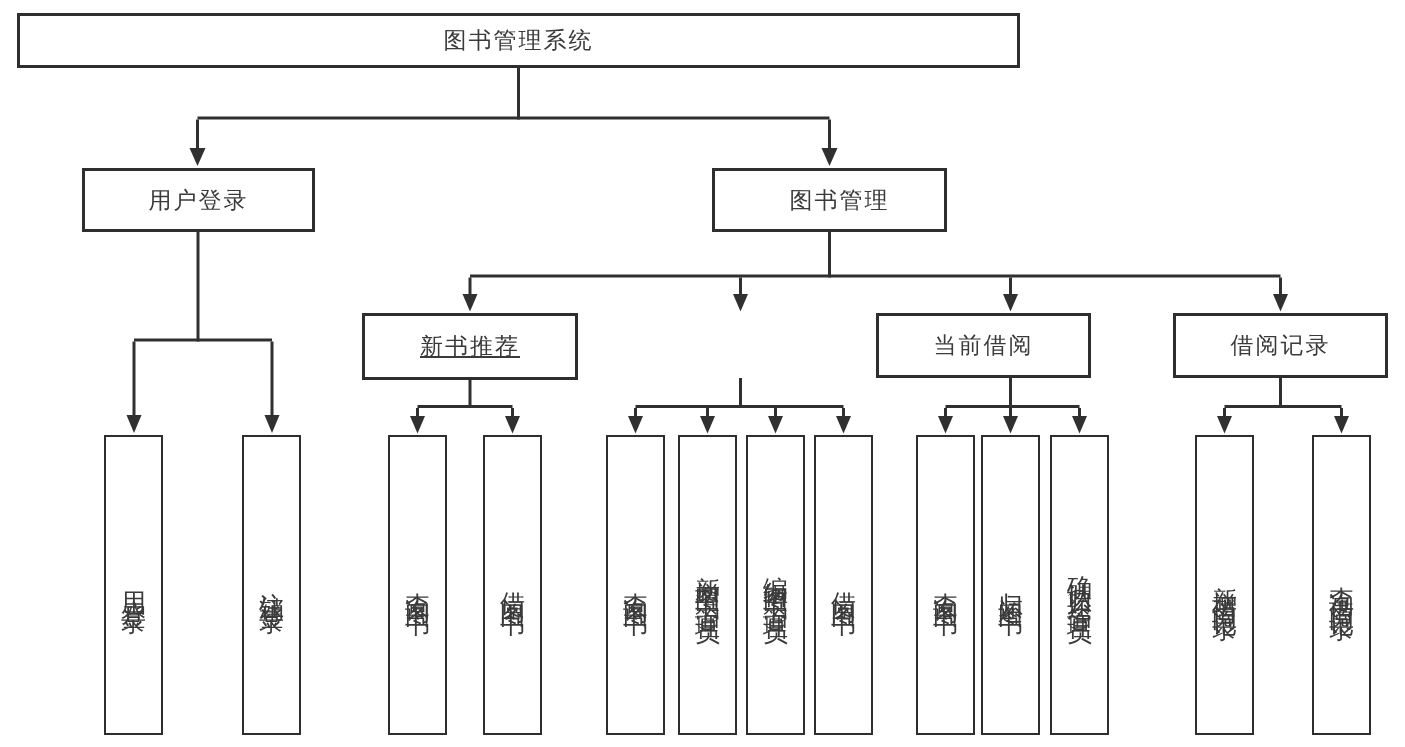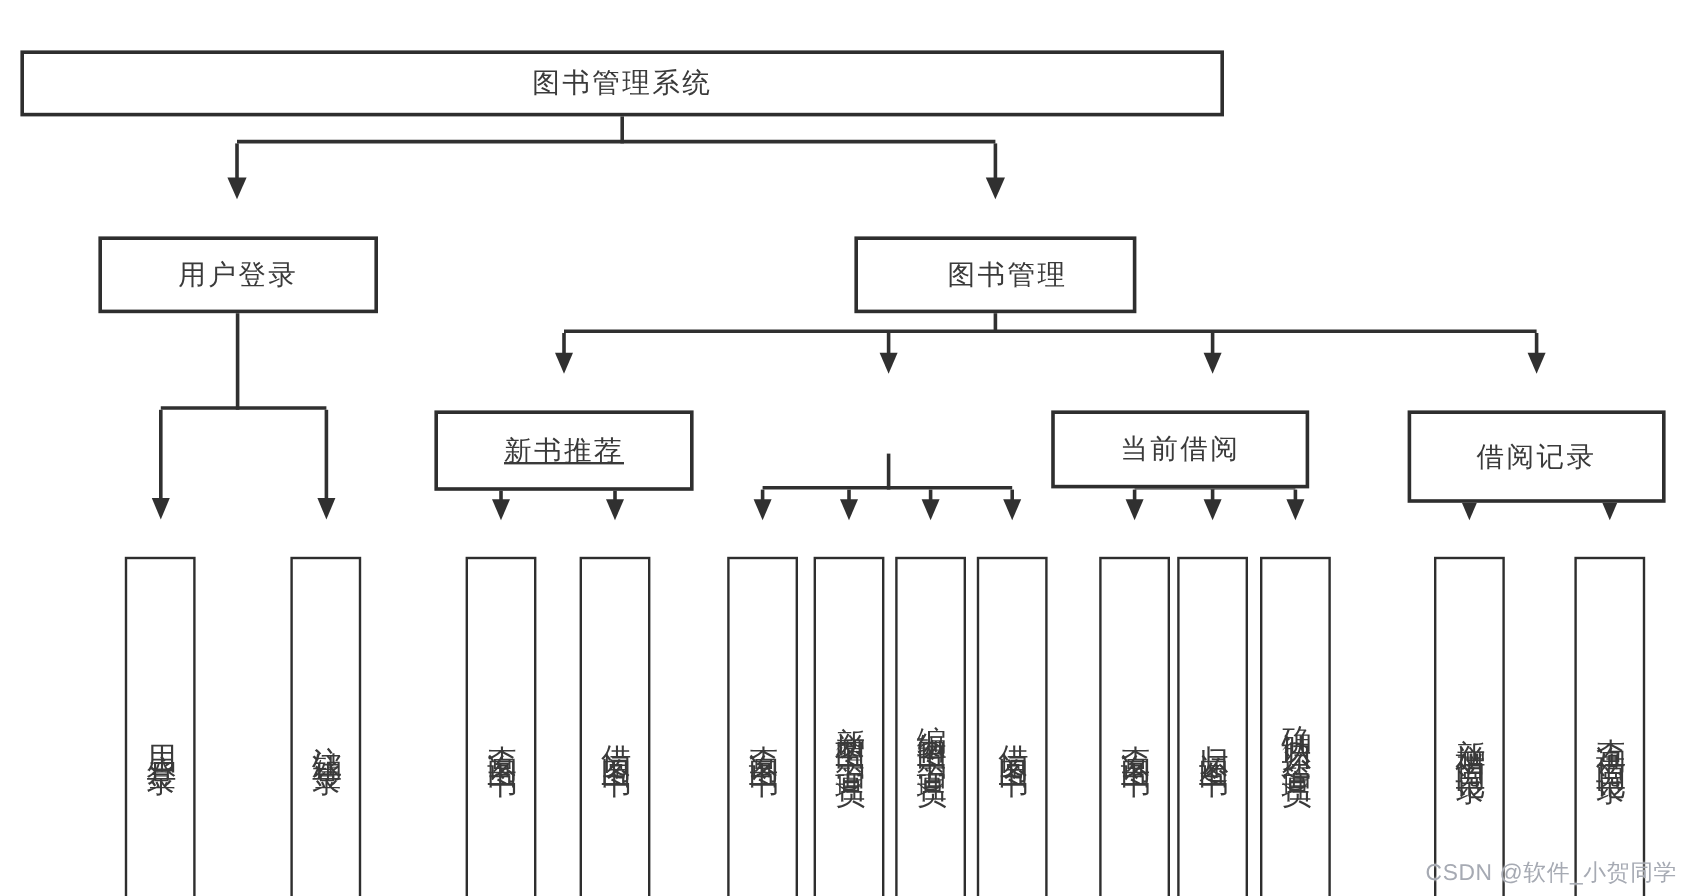--- a/index.html
+++ b/index.html
@@ -25,21 +25,20 @@
   }
   .box {
     position: absolute;
     background: #ffffff;
     border: 3px solid #2e2e2e;
     display: flex;
     align-items: center;
     justify-content: center;
     box-sizing: border-box;
     color: #3a3a3a;
-    margin-top: 29px;
   }
   .h-label {
     font-size: 23px;
     letter-spacing: 2px;
     white-space: nowrap;
   }
   .leaf {
     border-width: 2.5px;
   }
   .v-label {
@@ -147,21 +146,21 @@
   <div class="box" style="left:712px; top:168px; width:235px; height:64px;padding-left:20px;">
     <span class="h-label">图书管理</span>
   </div>
 
   <div class="box" style="left:362px; top:313px; width:216px; height:67px;text-decoration:underline;">
     <span class="h-label">新书推荐</span>
   </div>
   <div class="box" style="left:876px; top:313px; width:215px; height:65px;">
     <span class="h-label">当前借阅</span>
   </div>
-  <div class="box" style="left:1173px; top:313px; width:215px; height:77px;">
+  <div class="box" style="left:1173px; top:313px; width:215px; height:65px;">
     <span class="h-label">借阅记录</span>
   </div>
 
   <div class="box leaf" style="left:104px; top:435px; width:59px; height:300px;">
     <span class="v-label">用户登录</span>
   </div>
   <div class="box leaf" style="left:242px; top:435px; width:59px; height:300px;">
     <span class="v-label">注销登录</span>
   </div>
 
@@ -195,15 +194,14 @@
     <span class="v-label">确认归还（管理员）</span>
   </div>
 
   <div class="box leaf" style="left:1195px; top:435px; width:59px; height:300px;">
     <span class="v-label">新增借阅记录</span>
   </div>
   <div class="box leaf" style="left:1312px; top:435px; width:59px; height:300px;">
     <span class="v-label">查询借阅记录</span>
   </div>
 
-  <div class="watermark">CSDN @软件_小贺同学</div>
 
 </div>
 
 </body></html>

